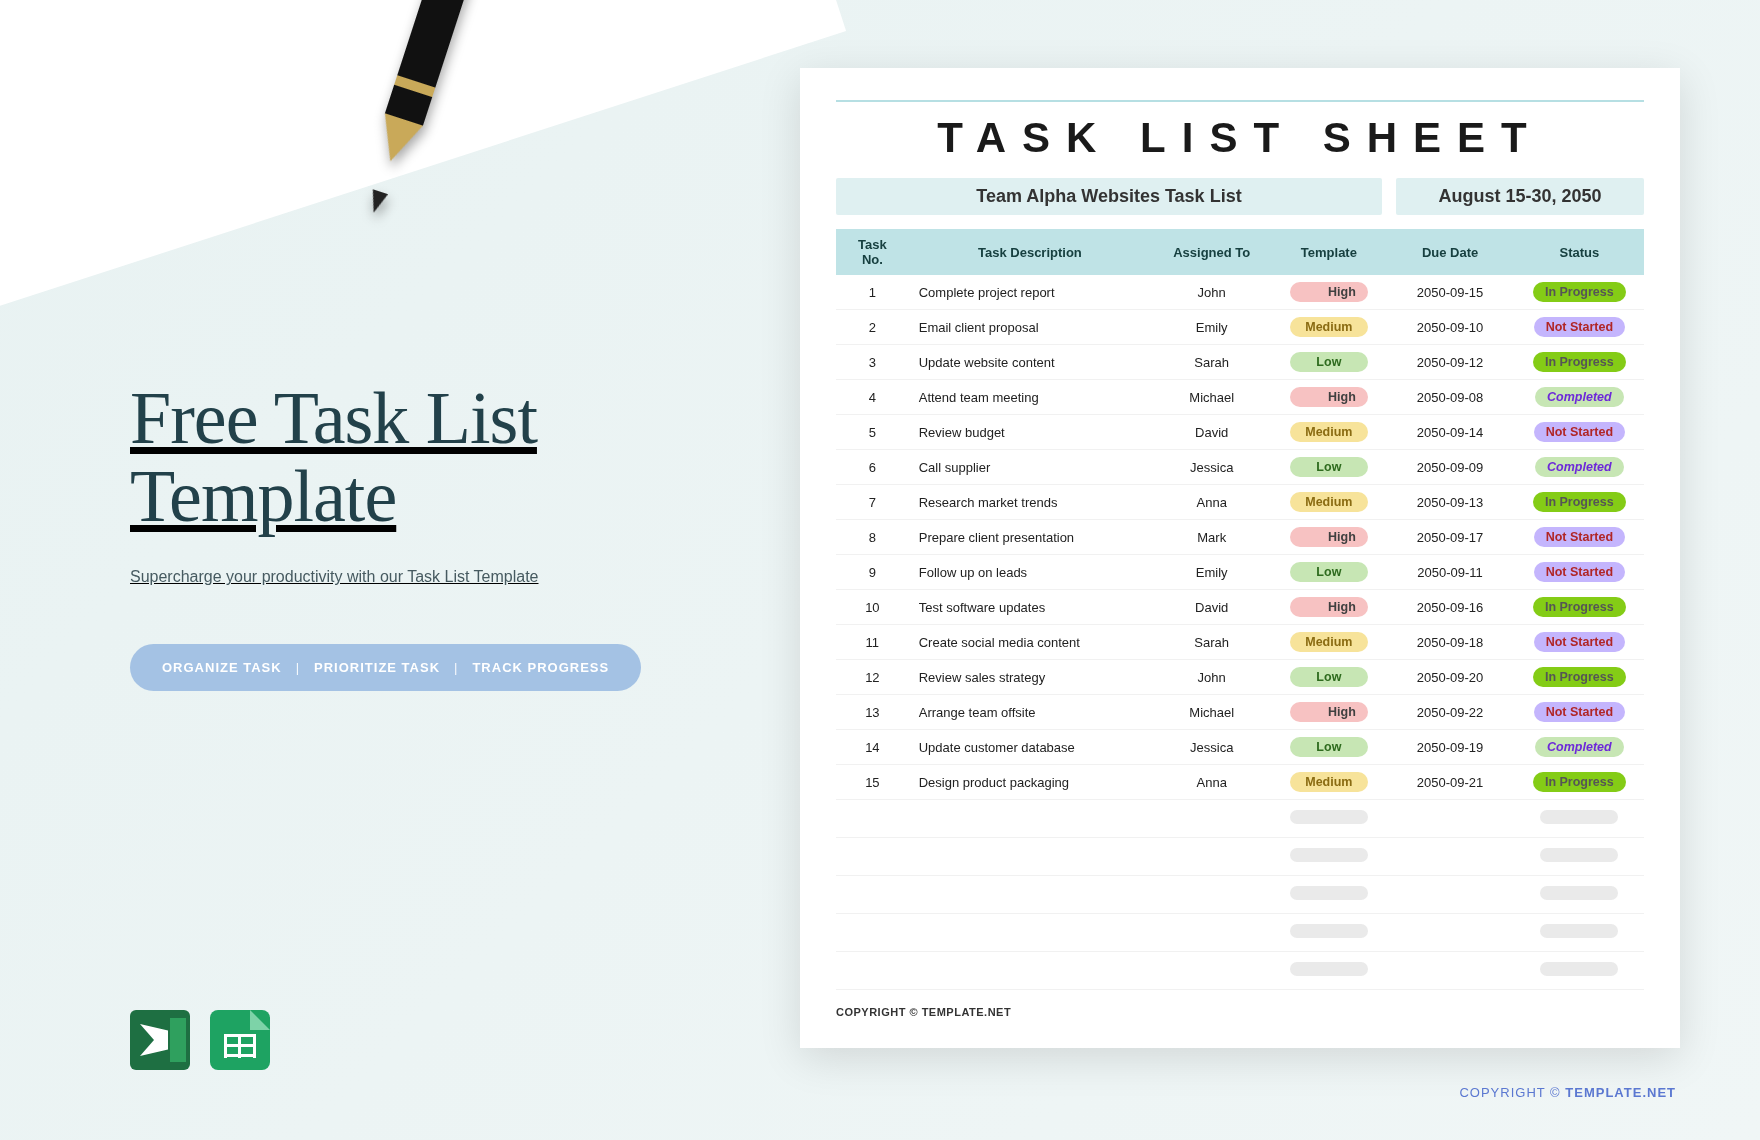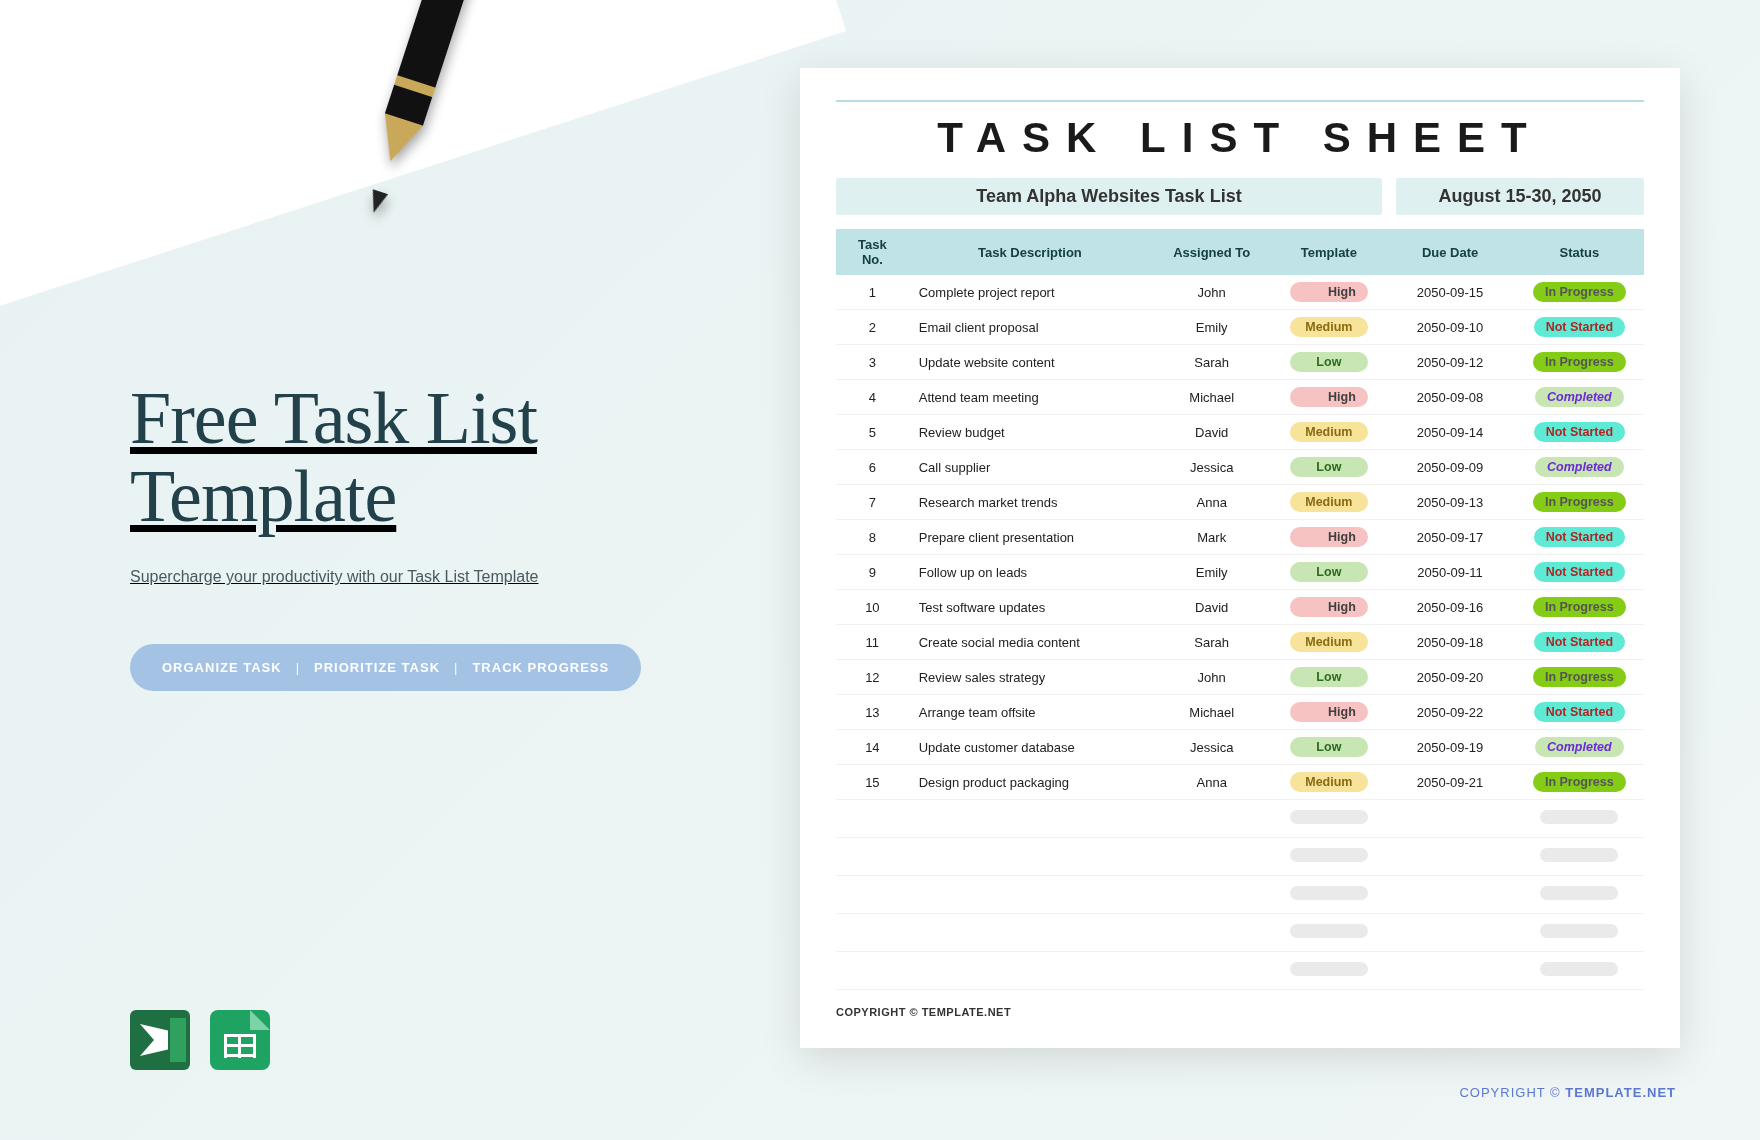--- a/index.html
+++ b/index.html
@@ -76,21 +76,21 @@
 
   table{ width:100%; border-collapse:collapse; margin-top:14px; font-size:13px;}
   thead th{ background:#bfe3e6; color:#174040; font-weight:700; padding:8px 11px; text-align:center;}
   tbody td{ padding:7px 6px; border-bottom:1px solid #f1f1f1; text-align:center; color:#222;}
   tbody td.desc{ text-align:left; padding-left:10px;}
   .badge{ display:inline-block; min-width:78px; padding:3px 12px; border-radius:12px; font-size:12.5px; font-weight:600;}
   .p-High{ background:#f7c2c2; color:#404040;text-align:right;}
   .p-Medium{ background:#f7e39a; color:#8a6b12;}
   .p-Low{ background:#c7e6b4; color:#2e6b1e;}
   .s-InProgress{ background:#84cc16; color:#555;}
-  .s-NotStarted{ background:#5eead4; color:#b02626;}
+  .s-NotStarted{ background:#c4b5fd; color:#b02626;}
   .s-Completed{ background:#c7e6b4; color:#6d28d9;font-style:italic;}
   .ph{ display:inline-block; width:78px; height:14px; background:#eaeaea; border-radius:8px;}
   tbody tr.empty td{ padding:10px 6px;}
   .copyright{ margin-top:16px; font-size:11px; font-weight:700; color:#333; letter-spacing:.5px;}
   .copyright b{ font-weight:900;}
   .outer-cr{
     position:absolute; right:84px; bottom:40px;
     font-size:13px; color:#5b78d1; letter-spacing:1px;
   }
   .outer-cr b{ font-weight:700;}

